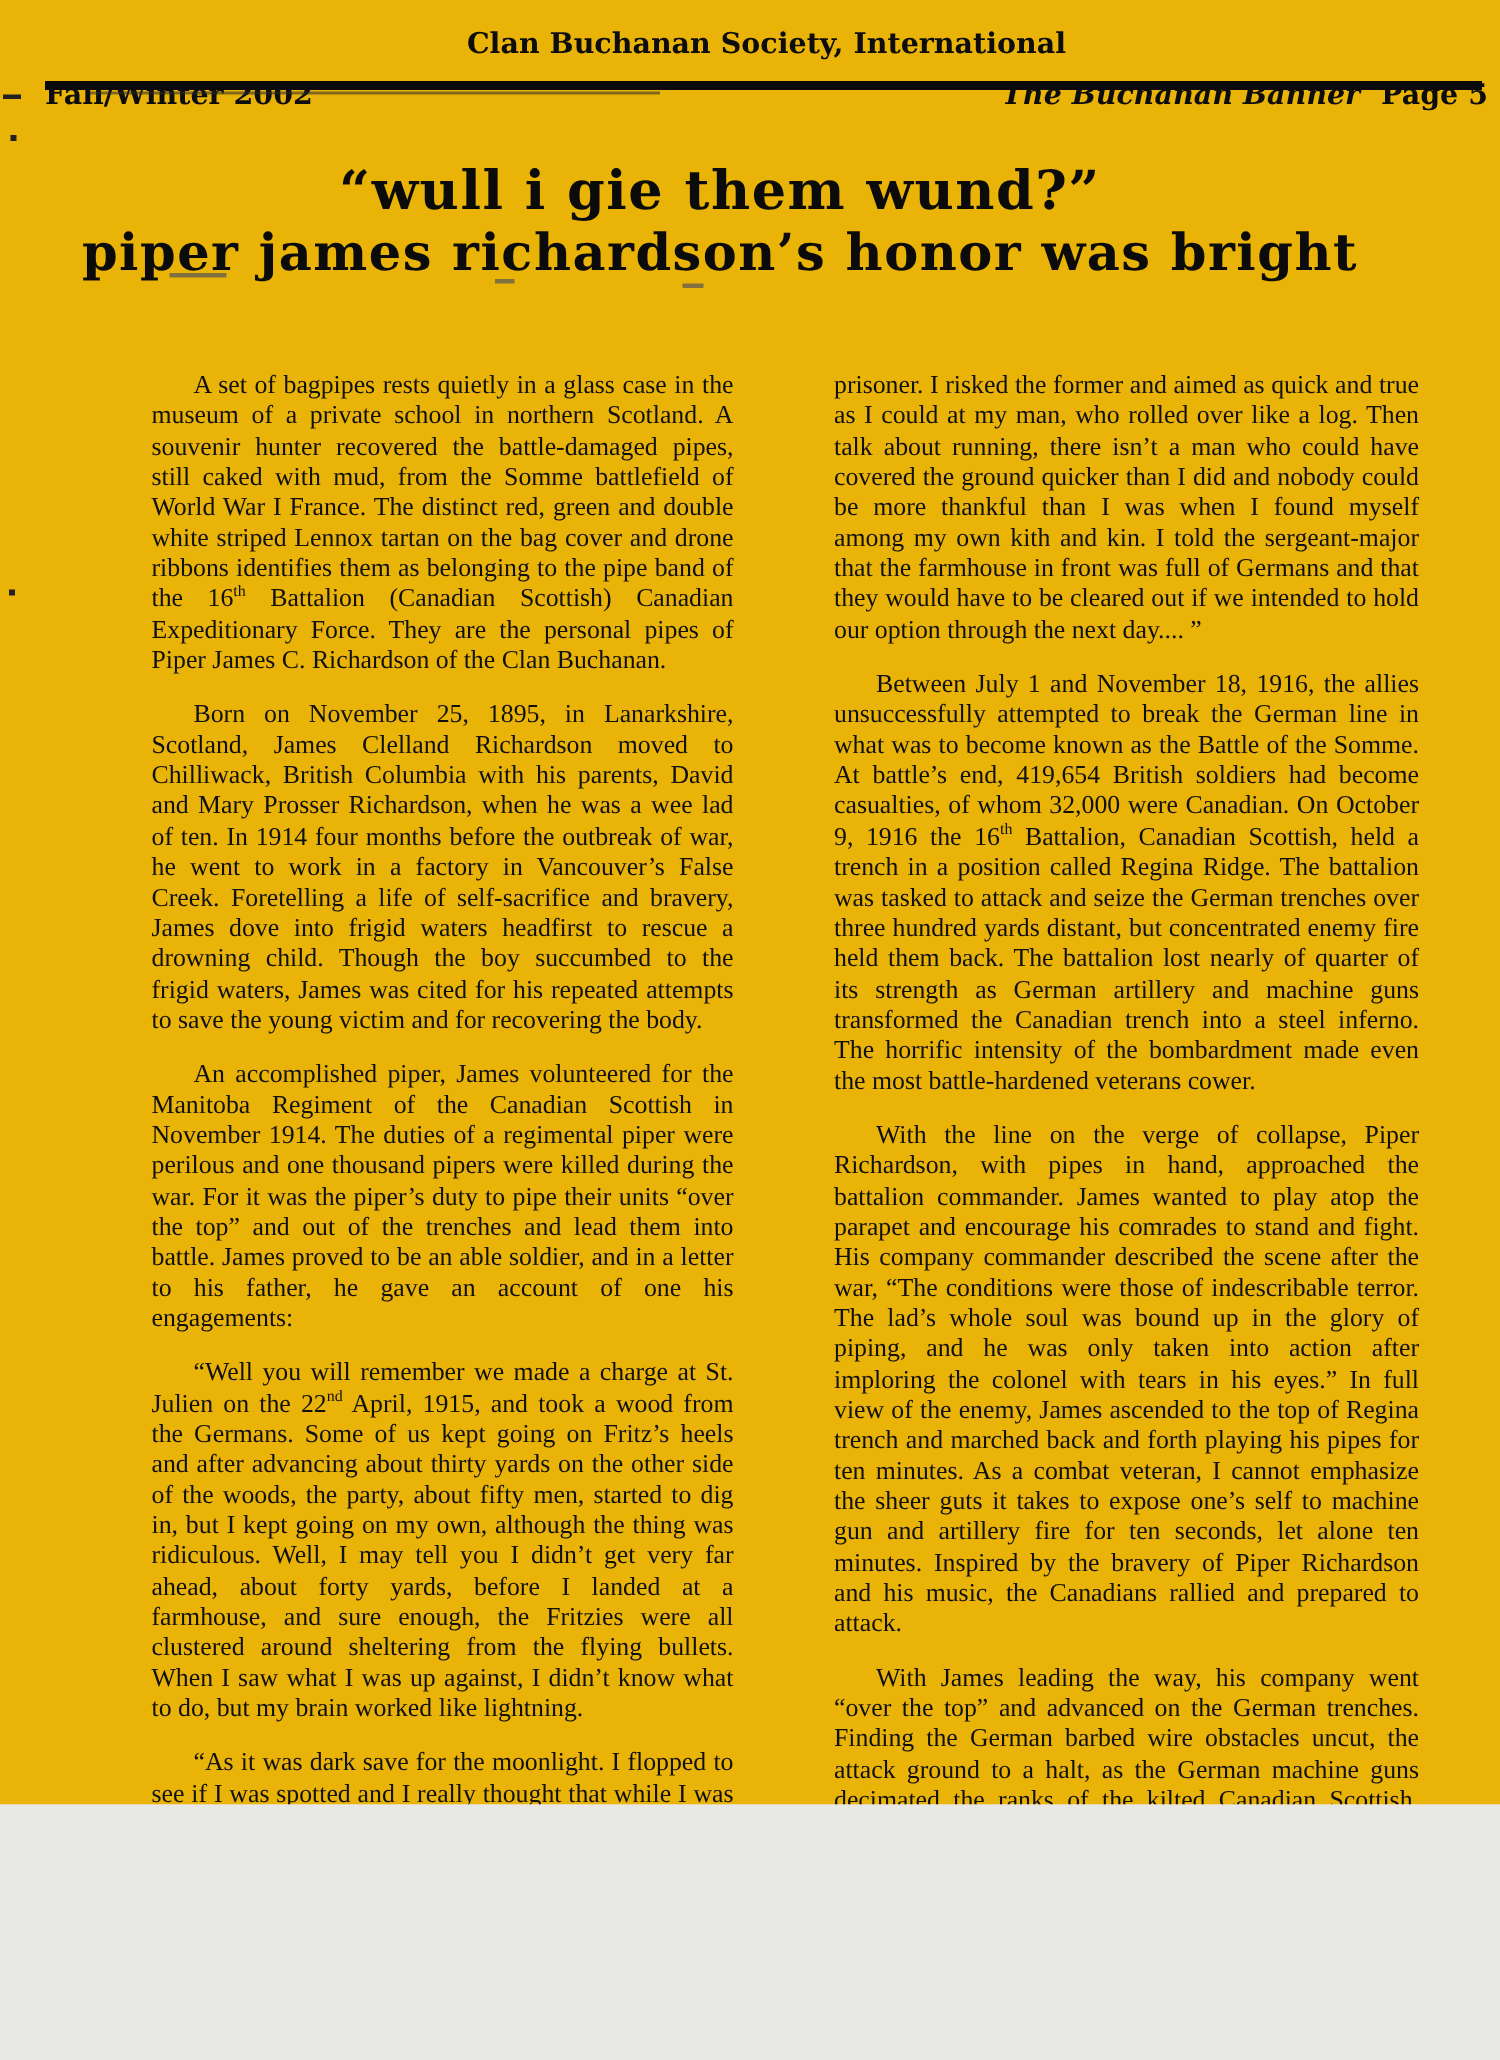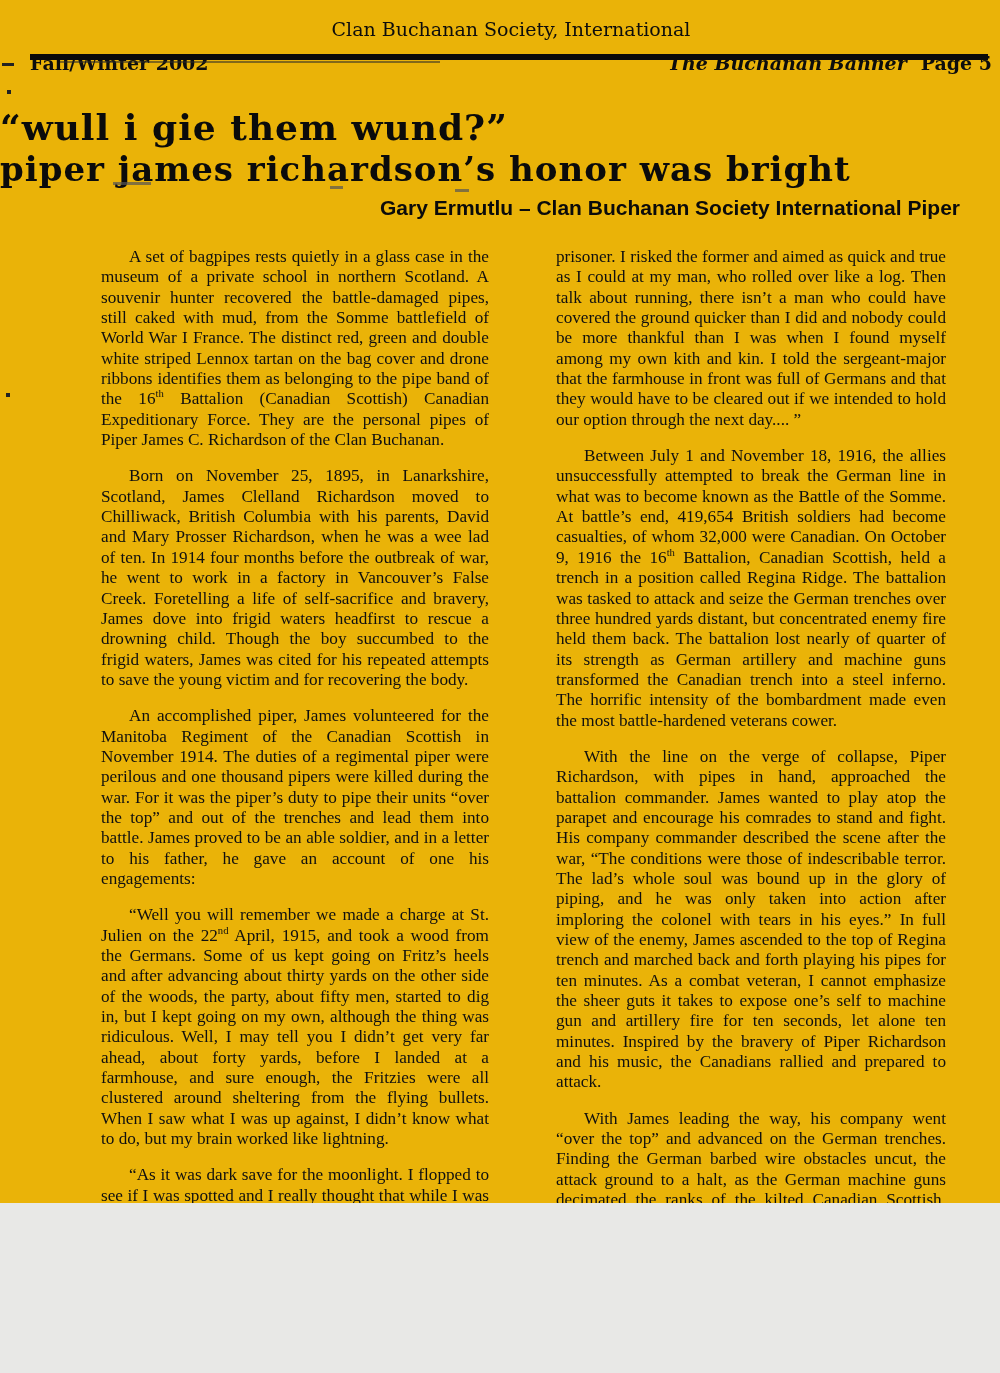--- a/index.html
+++ b/index.html
@@ -12,37 +12,38 @@
     overflow:hidden;
     font-family:"Liberation Serif", serif;
   }
   
   .masthead{
     position:absolute;top:18px;left:30px;right:8px;
     display:flex;justify-content:space-between;align-items:baseline;
     font-family:"DejaVu Serif", serif;
     font-weight:bold;font-size:19px;color:#0d0d0d;
   }
-  .masthead .center{position:absolute;left:0;right:0;text-align:center;font-weight:normal;}
+  .masthead .center{position:absolute;left:0;right:0;text-align:center;font-weight:bold;}
   .masthead .right{display:flex;align-items:baseline;gap:14px;}
   .masthead .dot{font-size:14px;transform:translateY(-6px);}
   .masthead .banner-name{font-style:italic;margin-top:34px;}
   .masthead .page-num{font-weight:bold;}
   .rule{
     position:absolute;top:54px;left:30px;right:12px;height:6px;
     background:#0a0a0a;
   }
   .rule-echo{
     position:absolute;top:61px;left:60px;width:380px;height:2px;
     background:#2a2a2a;opacity:.55;
   }
   .edge-dash{position:absolute;background:#222;}
   
   .title-block{
     position:absolute;top:106px;left:0;right:40px;
+    text-align:center;
     font-family:"DejaVu Serif", serif;
     font-weight:bold;color:#0b0b0b;
   }
   .title-line1{font-size:36px;letter-spacing:1px;line-height:42px;}
   .title-line2{font-size:34px;letter-spacing:1px;line-height:42px;}
   .byline{
     position:absolute;top:196px;right:40px;left:200px;
     text-align:right;
     font-family:"Liberation Sans", sans-serif;
     font-weight:bold;font-size:21px;color:#0b0b0b;
@@ -91,21 +92,20 @@
   <div class="edge-dash light" style="left:7px;top:90px;width:4px;height:4px;"></div>
   <div class="edge-dash light" style="left:6px;top:393px;width:4px;height:4px;"></div>
 
   <div class="title-block">
     <div class="title-line1">“wull i gie them wund?”</div>
     <div class="title-line2">piper james richardson’s honor was bright</div>
   </div>
   <div class="mark light" style="left:113px;top:182px;width:38px;height:3px;"></div>
   <div class="mark light" style="left:330px;top:186px;width:13px;height:3px;"></div>
   <div class="mark light" style="left:455px;top:189px;width:14px;height:3px;"></div>
-  <div class="byline">Gary Ermutlu – Clan Buchanan Society International Piper</div>
 
   <div class="col col-left">
       <p class="para">A set of bagpipes rests quietly in a glass case in the museum of a private school in northern Scotland.  A souvenir hunter recovered the battle-damaged pipes, still caked with mud, from the Somme battlefield of World War I France.  The distinct red, green and double white striped Lennox tartan on the bag cover and drone ribbons identifies them as belonging to the pipe band of the 16<sup>th</sup> Battalion (Canadian Scottish) Canadian Expeditionary Force. They are the personal pipes of Piper James C. Richardson of the Clan Buchanan.</p>
       <p class="para">Born on November 25, 1895, in Lanarkshire, Scotland, James Clelland Richardson moved to Chilliwack, British Columbia with his parents, David and Mary Prosser Richardson, when he was a wee lad of ten.  In 1914 four months before the outbreak of war, he went to work in a factory in Vancouver’s False Creek.  Foretelling a life of self-sacrifice and bravery, James dove into frigid waters headfirst to rescue a drowning child.  Though the boy succumbed to the frigid waters, James was cited for his repeated attempts to save the young victim and for recovering the body.</p>
       <p class="para">An accomplished piper, James volunteered for the Manitoba Regiment of the Canadian Scottish in November 1914.  The duties of a regimental piper were perilous and one thousand pipers were killed during the war.  For it was the piper’s duty to pipe their units “over the top” and out of the trenches and lead them into battle.  James proved to be an able soldier, and in a letter to his father, he gave an account of one his engagements:</p>
       <p class="para italic">“Well you will remember we made a charge at St. Julien on the 22<sup>nd</sup> April, 1915, and took a wood from the Germans.  Some of us kept going on Fritz’s heels and after advancing about thirty yards on the other side of the woods, the party, about fifty men, started to dig in, but I kept going on my own, although the thing was ridiculous.  Well, I may tell you I didn’t get very far ahead, about forty yards, before I landed at a farmhouse, and sure enough, the Fritzies were all clustered around sheltering from the flying bullets. When I saw what I was up against, I didn’t know what to do, but my brain worked like lightning.</p>
       <p class="para italic">“As it was dark save for the moonlight.  I flopped to see if I was spotted and I really thought that while I was lying there they would hear my heart beating. Lying motionless, I saw an officer, judging by his voice and actions, coming towards me and waving his arms, as if letting his men know to follow on.  My <b>brain told me that</b> I had two alternatives, namely to <b>shoot the nearest man</b> I saw, which was the officer <b>and make a dash for my pals,</b> or give myself up as a</p>
     </div>
   <div class="col col-right">
       <p class="para italic no-indent">prisoner.  I risked the former and aimed as quick and true as I could at my man, who rolled over like a log. Then talk about running, there isn’t a man who could have covered the ground quicker than I did and nobody could be more thankful than I was when I found myself among my own kith and kin.  I told the sergeant-major that the farmhouse in front was full of Germans and that they would have to be cleared out if we intended to hold our option through the next day.... ”</p>

